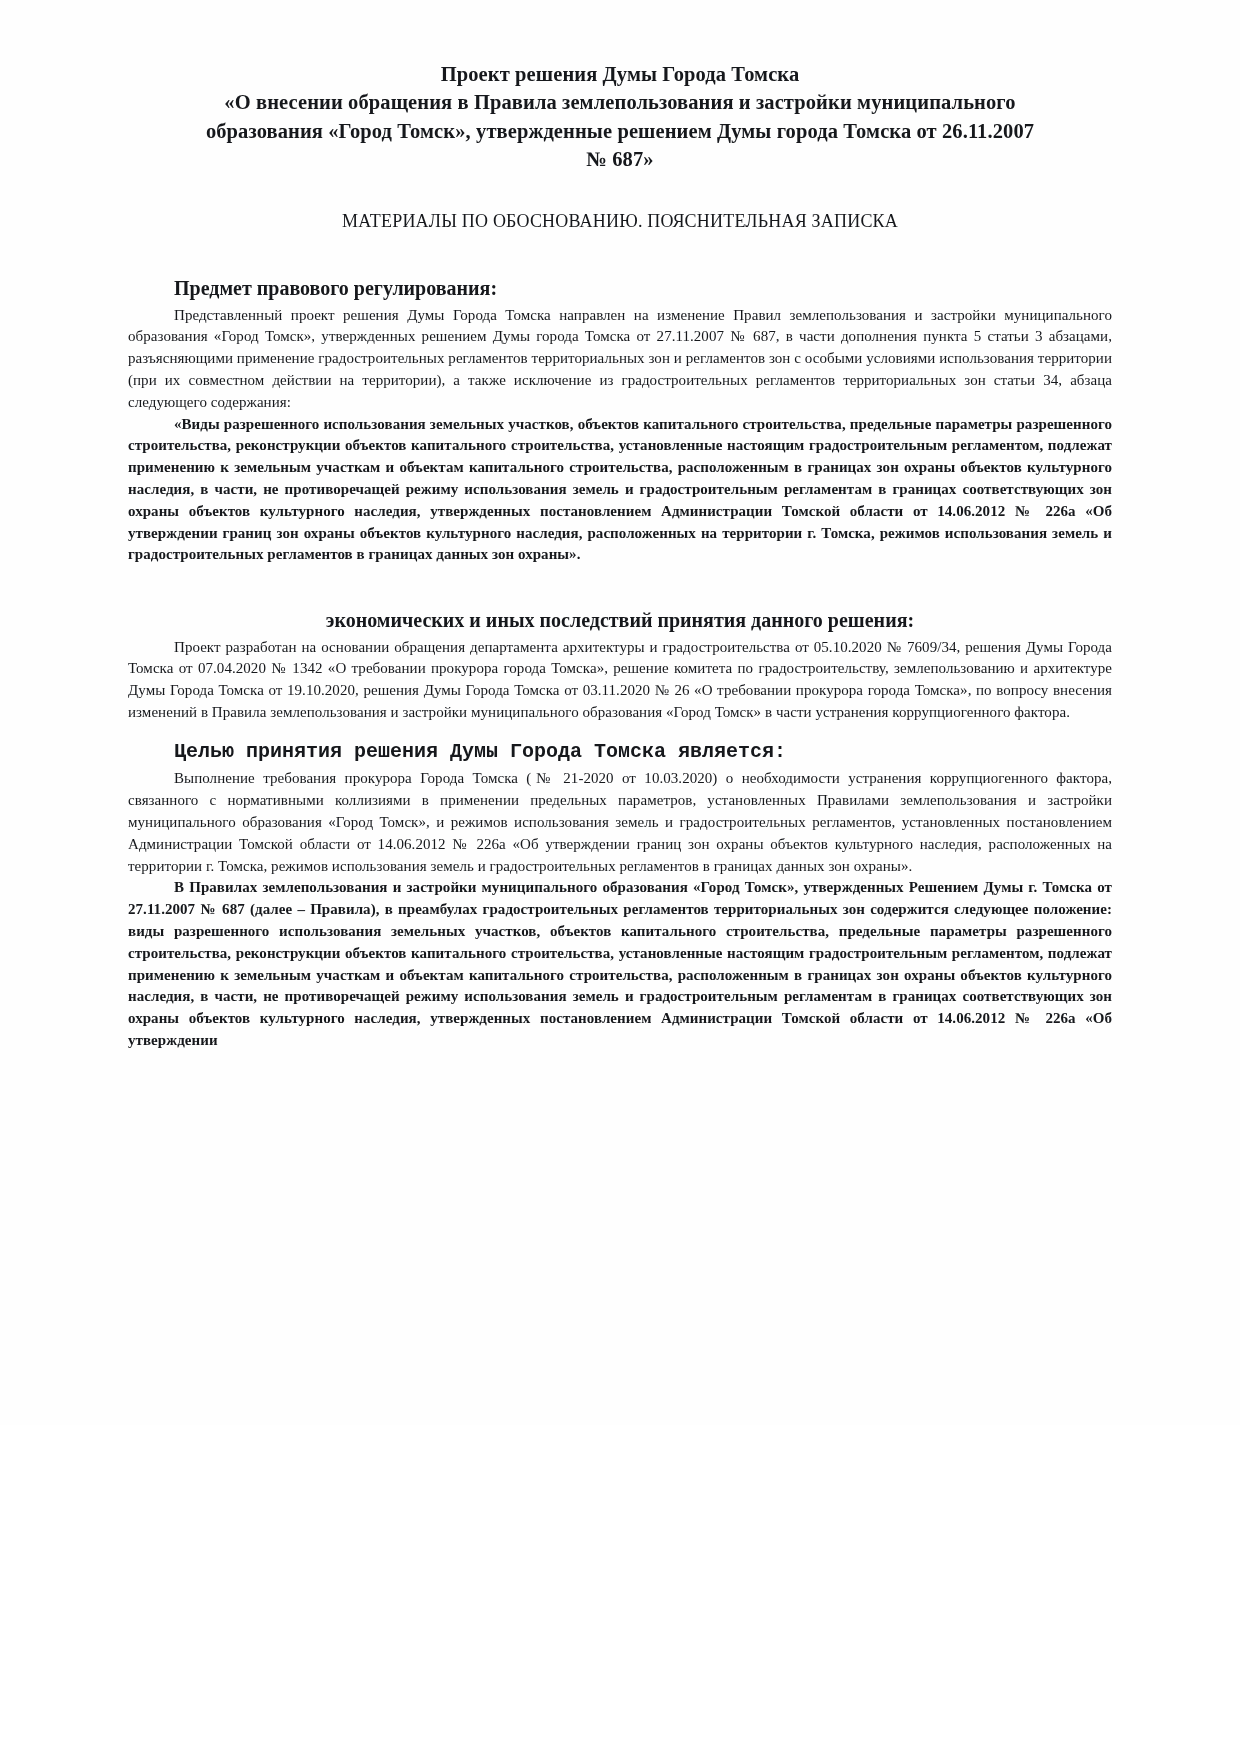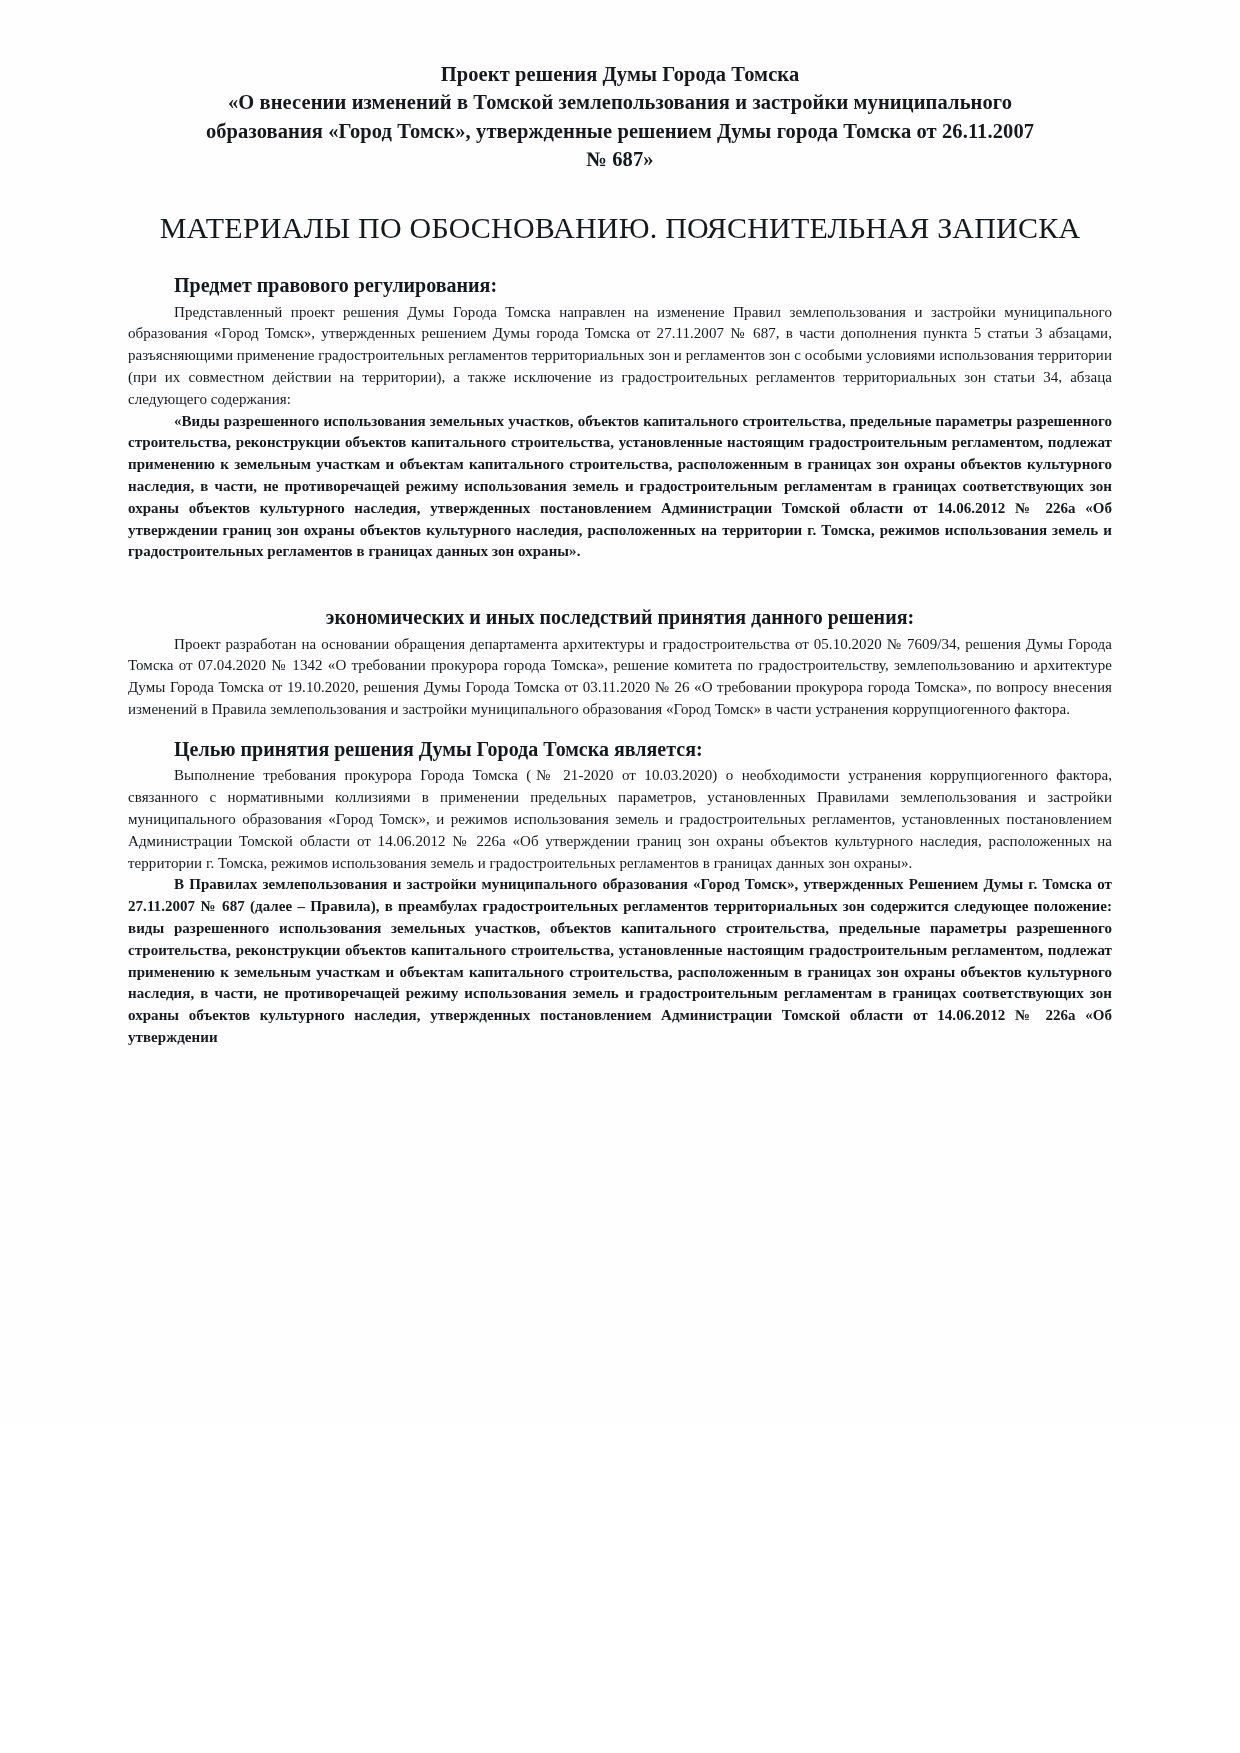--- a/index.html
+++ b/index.html
@@ -24,23 +24,23 @@
     font-weight: bold;
     font-size: 20.5px;
     line-height: 1.38;
     letter-spacing: 0.1px;
   }
   .doc-title .line {
     display: block;
   }
   .materials-heading {
     text-align: center;
-    font-size: 30px;
+    font-size: 18px;
     margin-top: 38px;
-    margin-bottom: 26px;
+    margin-bottom: 42px;
     letter-spacing: 0.2px;
   }
   .section-heading {
     font-weight: bold;
     font-size: 20px;
     text-indent: 46px;
     margin-top: 14px;
     margin-bottom: 2px;
     line-height: 1.42;
   }
@@ -67,33 +67,33 @@
   }
   .gap-lg { height: 26px; }
 </style>
 </head>
 <body>
 
 <div class="page">
 
   <div class="doc-title">
     <span class="line">Проект решения Думы Города Томска</span>
-    <span class="line">«О внесении изменений в Томской землепользования и застройки муниципального</span>
+    <span class="line">«О внесении обращения в Правила землепользования и застройки муниципального</span>
     <span class="line">образования «Город Томск», утвержденные решением Думы города Томска от 26.11.2007</span>
     <span class="line">№ 687»</span>
   </div>
 
   <div class="materials-heading">МАТЕРИАЛЫ ПО ОБОСНОВАНИЮ. ПОЯСНИТЕЛЬНАЯ ЗАПИСКА</div>
 
   <div class="section-heading">Предмет правового регулирования:</div>
   <p class="body-text">Представленный проект решения Думы Города Томска направлен на изменение Правил землепользования и застройки муниципального образования «Город Томск», утвержденных решением Думы города Томска от 27.11.2007 № 687, в части дополнения пункта 5 статьи 3 абзацами, разъясняющими применение градостроительных регламентов территориальных зон и регламентов зон с особыми условиями использования территории (при их совместном действии на территории), а также исключение из градостроительных регламентов территориальных зон статьи 34, абзаца следующего содержания:</p>
   <p class="body-text">«Виды разрешенного использования земельных участков, объектов капитального строительства, предельные параметры разрешенного строительства, реконструкции объектов капитального строительства, установленные настоящим градостроительным регламентом, подлежат применению к земельным участкам и объектам капитального строительства, расположенным в границах зон охраны объектов культурного наследия, в части, не противоречащей режиму использования земель и градостроительным регламентам в границах соответствующих зон охраны объектов культурного наследия, утвержденных постановлением Администрации Томской области от 14.06.2012 № 226а «Об утверждении границ зон охраны объектов культурного наследия, расположенных на территории г. Томска, режимов использования земель и градостроительных регламентов в границах данных зон охраны».</p>
 
   <div class="gap-lg"></div>
 
   <div class="section-heading" style="text-indent:0;text-align:center;">экономических и иных последствий принятия данного решения:</div>
   <p class="body-text">Проект разработан на основании обращения департамента архитектуры и градостроительства от 05.10.2020 № 7609/34, решения Думы Города Томска от 07.04.2020 № 1342 «О требовании прокурора города Томска», решение комитета по градостроительству, землепользованию и архитектуре Думы Города Томска от 19.10.2020, решения Думы Города Томска от 03.11.2020 № 26 «О требовании прокурора города Томска», по вопросу внесения изменений в Правила землепользования и застройки муниципального образования «Город Томск» в части устранения коррупциогенного фактора.</p>
 
-  <div class="section-heading" style="text-indent:46px;">Целью принятия решения Думы Города Томска является:</div>
+  <div class="section-heading" style="text-indent:46px;font-family:Liberation Mono, monospace;">Целью принятия решения Думы Города Томска является:</div>
   <p class="body-text">Выполнение требования прокурора Города Томска (№ 21-2020 от 10.03.2020) о необходимости устранения коррупциогенного фактора, связанного с нормативными коллизиями в применении предельных параметров, установленных Правилами землепользования и застройки муниципального образования «Город Томск», и режимов использования земель и градостроительных регламентов, установленных постановлением Администрации Томской области от 14.06.2012 № 226а «Об утверждении границ зон охраны объектов культурного наследия, расположенных на территории г. Томска, режимов использования земель и градостроительных регламентов в границах данных зон охраны».</p>
   <p class="body-text">В Правилах землепользования и застройки муниципального образования «Город Томск», утвержденных Решением Думы г. Томска от 27.11.2007 № 687 (далее – Правила), в преамбулах градостроительных регламентов территориальных зон содержится следующее положение: виды разрешенного использования земельных участков, объектов капитального строительства, предельные параметры разрешенного строительства, реконструкции объектов капитального строительства, установленные настоящим градостроительным регламентом, подлежат применению к земельным участкам и объектам капитального строительства, расположенным в границах зон охраны объектов культурного наследия, в части, не противоречащей режиму использования земель и градостроительным регламентам в границах соответствующих зон охраны объектов культурного наследия, утвержденных постановлением Администрации Томской области от 14.06.2012 № 226а «Об утверждении</p>
 
 </div>
 
 </body></html>

